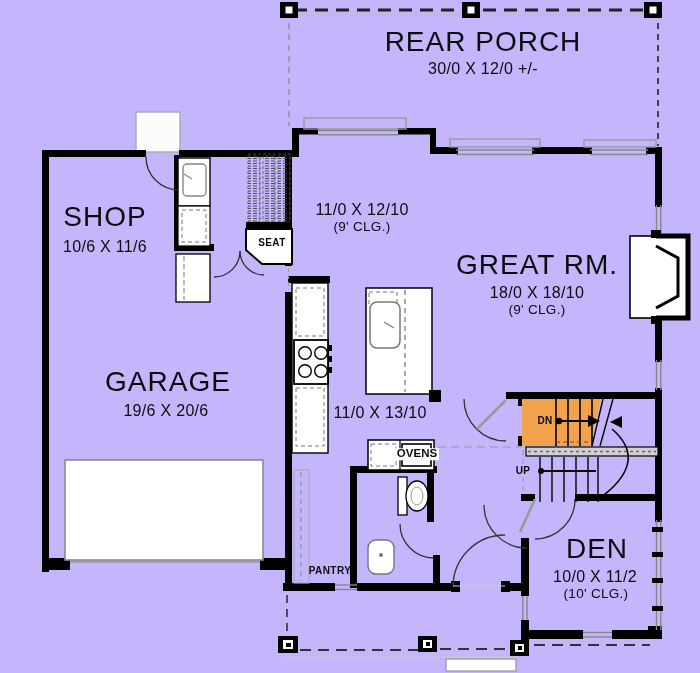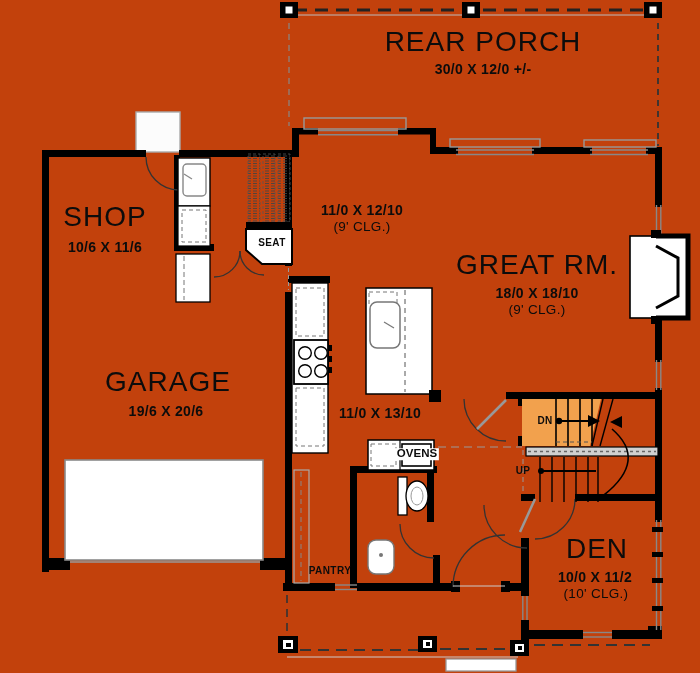--- a/index.html
+++ b/index.html
@@ -1,21 +1,21 @@
 <!DOCTYPE html>
 <html><head>
 <meta charset="utf-8">
 <style>
   html,body{margin:0;padding:0;background:#fff;}
-  .plan{position:relative;width:700px;height:673px;background:#c2410c;overflow:hidden;
+  .plan{position:relative;width:700px;height:673px;background:#c4b5fd;overflow:hidden;
         font-family:"Liberation Sans",sans-serif;color:#0c0c0c;}
   .plan svg{position:absolute;left:0;top:0;}
   .lbl{position:absolute;transform:translate(-50%,-50%);white-space:nowrap;line-height:1;}
   .name{font-size:28px;font-weight:400;letter-spacing:1px;}
-  .dims{font-size:14px;font-weight:700;letter-spacing:.3px;}
+  .dims{font-size:16px;font-weight:400;letter-spacing:.3px;}
   .clg{font-size:13.5px;font-weight:400;letter-spacing:.3px;}
   .tag{font-size:10px;font-weight:700;letter-spacing:.4px;}
   .tag-sm{font-size:11.5px;font-weight:700;background:#fff;padding:0 2px;margin-top:17px;}
 </style>
 </head>
 <body>
 
 <div class="plan">
 
 <svg width="700" height="673" viewBox="0 0 700 673">

